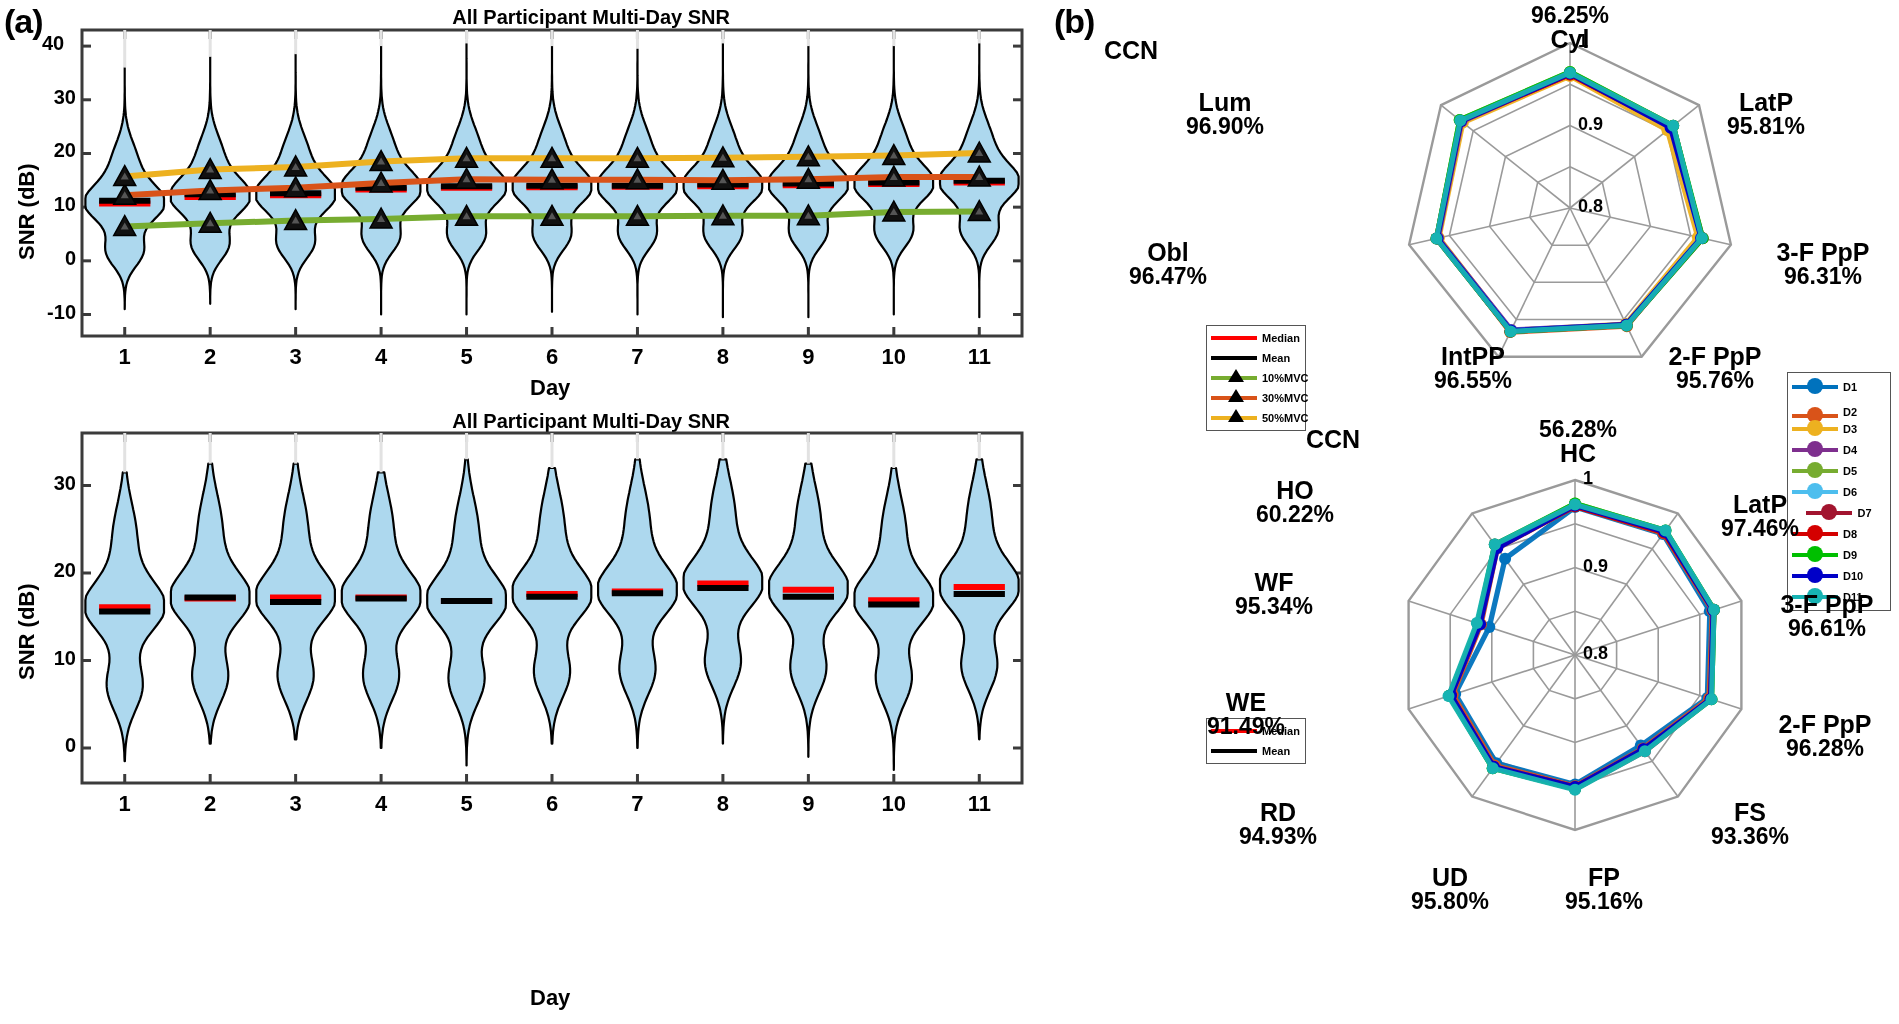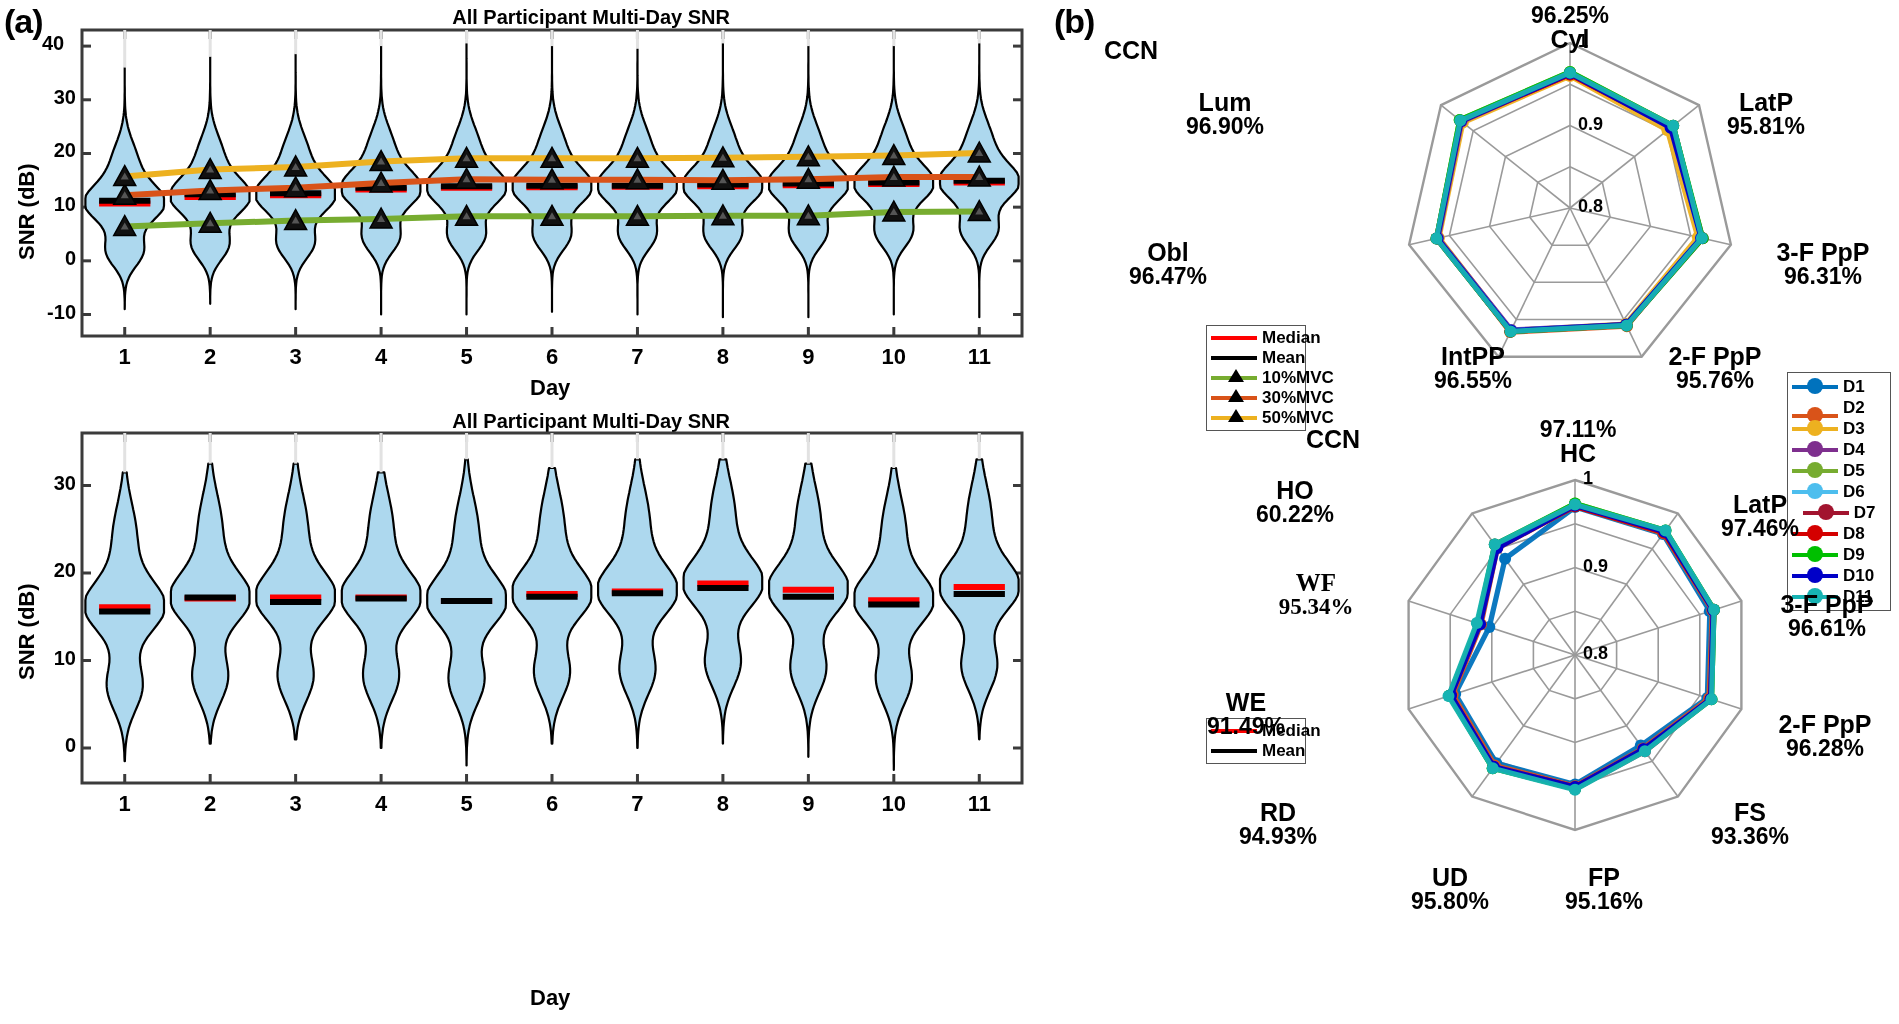--- a/index.html
+++ b/index.html
@@ -13,21 +13,21 @@
   .tickx{position:absolute;font-size:22px;font-weight:bold;text-align:center;}
   svg{position:absolute;overflow:visible;}
   .legendbox{position:absolute;border:1.5px solid #555;background:#fff;
              box-sizing:border-box;}
   .legrow{display:flex;align-items:center;height:20px;padding:0 4px;}
   .legline{width:46px;height:4px;position:relative;flex:none;margin-right:5px;}
   .legline i{position:absolute;left:17px;top:-7px;width:0;height:0;
              border-left:8px solid transparent;border-right:8px solid transparent;
              border-bottom:13px solid #000;}
   .legdot{position:absolute;left:15px;top:-7px;width:16px;height:16px;border-radius:50%;}
-  .legtxt{font-size:17px;font-weight:bold;white-space:nowrap;}
+  .legtxt{font-size:11px;font-weight:bold;white-space:nowrap;}
   .radar-cap{position:absolute;font-size:25px;font-weight:bold;}
   .rlab{position:absolute;text-align:center;font-weight:bold;line-height:1.0;}
   .rlab .nm{font-size:25px;display:block;}
   .rlab .pc{font-size:23px;display:block;}
   .rtick{position:absolute;font-size:18px;font-weight:bold;}
 </style>
 </head>
 <body>
 
 <div class="panel-tag" style="left:4px;top:2px;">(a)</div>
@@ -681,21 +681,21 @@
     <span class="pc">96.47%</span>
   </div>
 <div class="rlab" style="left:1150px;top:90px;width:150px;">
     <span class="nm">Lum</span>
     <span class="pc">96.90%</span>
   </div>
 <div class="rtick" style="left:1583px;top:643px;">0.8</div>
 <div class="rtick" style="left:1583px;top:555.5px;">0.9</div>
 <div class="rtick" style="left:1583px;top:468px;">1</div>
 <div class="rlab" style="left:1508px;top:418px;width:140px;">
-    <span class="pc">97.11%</span>
+    <span class="pc">56.28%</span>
     <span class="nm">HC</span>
   </div>
 <div class="rlab" style="left:1690px;top:492px;width:140px;">
     <span class="nm">LatP</span>
     <span class="pc">97.46%</span>
   </div>
 <div class="rlab" style="left:1752px;top:592px;width:150px;">
     <span class="nm">3-F PpP</span>
     <span class="pc">96.61%</span>
   </div>
@@ -716,20 +716,20 @@
     <span class="pc">95.80%</span>
   </div>
 <div class="rlab" style="left:1208px;top:800px;width:140px;">
     <span class="nm">RD</span>
     <span class="pc">94.93%</span>
   </div>
 <div class="rlab" style="left:1176px;top:690px;width:140px;">
     <span class="nm">WE</span>
     <span class="pc">91.49%</span>
   </div>
-<div class="rlab" style="left:1246px;top:570px;width:140px;font-family:Liberation Serif, serif;">
+<div class="rlab" style="left:1204px;top:570px;width:140px;">
     <span class="nm">WF</span>
     <span class="pc">95.34%</span>
   </div>
 <div class="rlab" style="left:1225px;top:478px;width:140px;text-align:center;">
     <span class="nm">HO</span>
     <span class="pc">60.22%</span>
   </div>
 
 </body></html>

